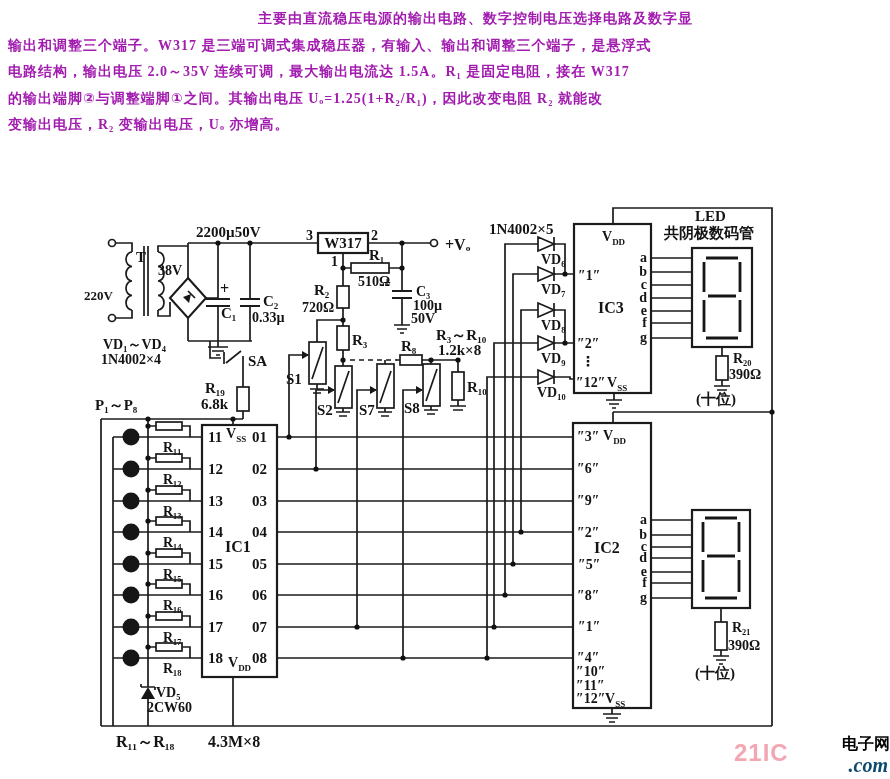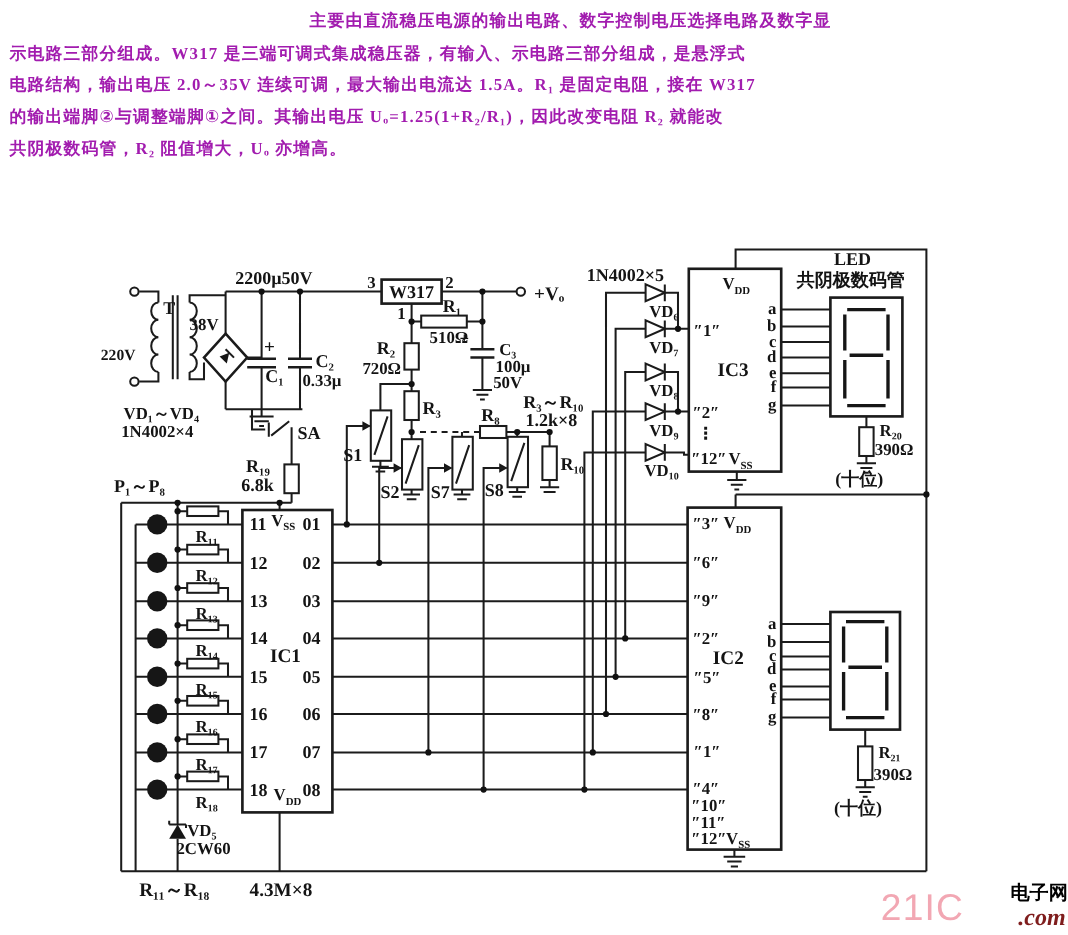--- a/index.html
+++ b/index.html
@@ -19,37 +19,37 @@
   .w2{fill:none;stroke:#1b1b1b;stroke-width:2.1}
   .dash{fill:none;stroke:#1b1b1b;stroke-width:1.7;stroke-dasharray:5 4}
   .bx{fill:none;stroke:#1b1b1b;stroke-width:2.2}
   .rc{fill:#fff;stroke:#1b1b1b;stroke-width:1.7}
   .seg{fill:none;stroke:#161616;stroke-width:2.8}
   .dt{fill:#111;stroke:none}
   .blk{fill:#161616;stroke:none}
   .opn{fill:#fff;stroke:#1b1b1b;stroke-width:1.7}
   .wm{position:absolute;left:728px;top:733px;width:162px;height:46px;}
   .wm .brand{position:absolute;left:6px;top:6px;font-family:"Liberation Sans","DejaVu Sans",sans-serif;
-        font-weight:normal;font-size:31px;letter-spacing:1px;}
+        font-weight:bold;font-size:24px;letter-spacing:1px;}
   .wm .site{position:absolute;right:0px;top:1px;font-family:"Liberation Sans","DejaVu Sans",sans-serif;
         font-weight:bold;font-size:16px;}
   .wm .suffix{position:absolute;right:2px;bottom:2px;font-family:"Liberation Serif","DejaVu Serif",serif;
         font-weight:bold;font-style:italic;font-size:20px;}
 </style>
 </head>
 <body>
 
 <div class="page">
 
   <div class="para">
     <div class="pline indent">主要由直流稳压电源的输出电路、数字控制电压选择电路及数字显</div>
-    <div class="pline">示电路三部分组成。W317 是三端可调式集成稳压器，有输入、示电路三部分组成，是悬浮式</div>
+    <div class="pline">输出和调整三个端子。W317 是三端可调式集成稳压器，有输入、输出和调整三个端子，是悬浮式</div>
     <div class="pline">电路结构，输出电压 2.0～35V 连续可调，最大输出电流达 1.5A。R₁ 是固定电阻，接在 W317</div>
     <div class="pline">的输出端脚②与调整端脚①之间。其输出电压 Uₒ=1.25(1+R₂/R₁)，因此改变电阻 R₂ 就能改</div>
-    <div class="pline">共阴极数码管，R₂ 阻值增大，Uₒ 亦增高。</div>
+    <div class="pline">变输出电压，R₂ 变输出电压，Uₒ 亦增高。</div>
   </div>
 
   <svg class="schem" width="890" height="589" viewBox="0 190 890 589">
 
     <g>
       <path class="w" d="
         M116,243 H132 V252 M116,318 H132 V310
         M158,252 V246 H188 V278 M158,310 V316 H170 V302
         M206,298 H218 M188,318 V341 M188,341 H252
         M218,243 V299 M218,306 V341 M250,243 V299 M250,306 V341
@@ -335,16 +335,16 @@
       <circle class="dt" cx="148" cy="553" r="2.6"></circle>
         <circle class="dt" cx="148" cy="584" r="2.6"></circle>
       <circle class="dt" cx="148" cy="616" r="2.6"></circle>
         <circle class="dt" cx="148" cy="647" r="2.6"></circle>
     </g>
   </svg>
 
   <div class="wm">
     <span class="brand" style="color: rgb(242, 167, 179);">21IC</span>
     <span class="site" style="color: #000000;">电子网</span>
-    <span class="suffix" style="color: #7f1d1d;">.com</span>
+    <span class="suffix" style="color: #0c4a6e;">.com</span>
   </div>
 
 </div>
 
 </body></html>

